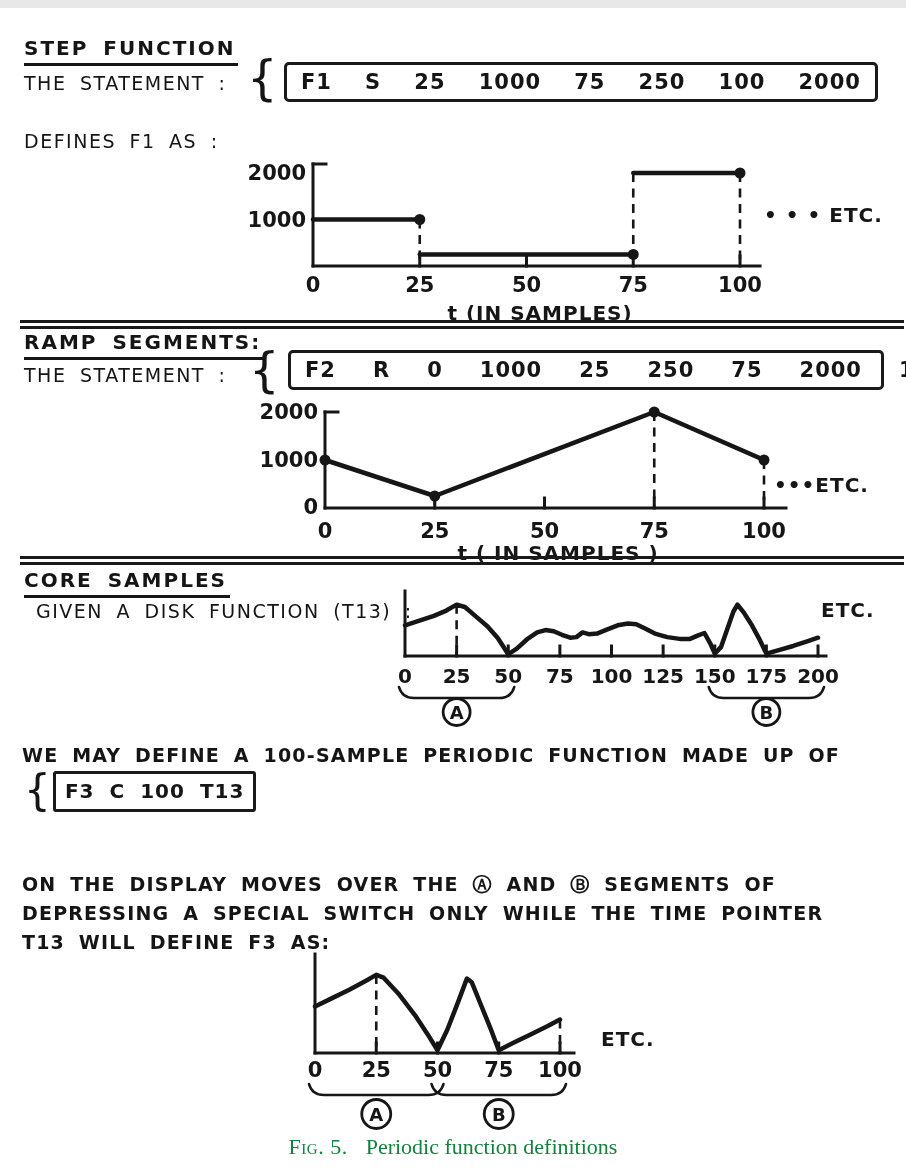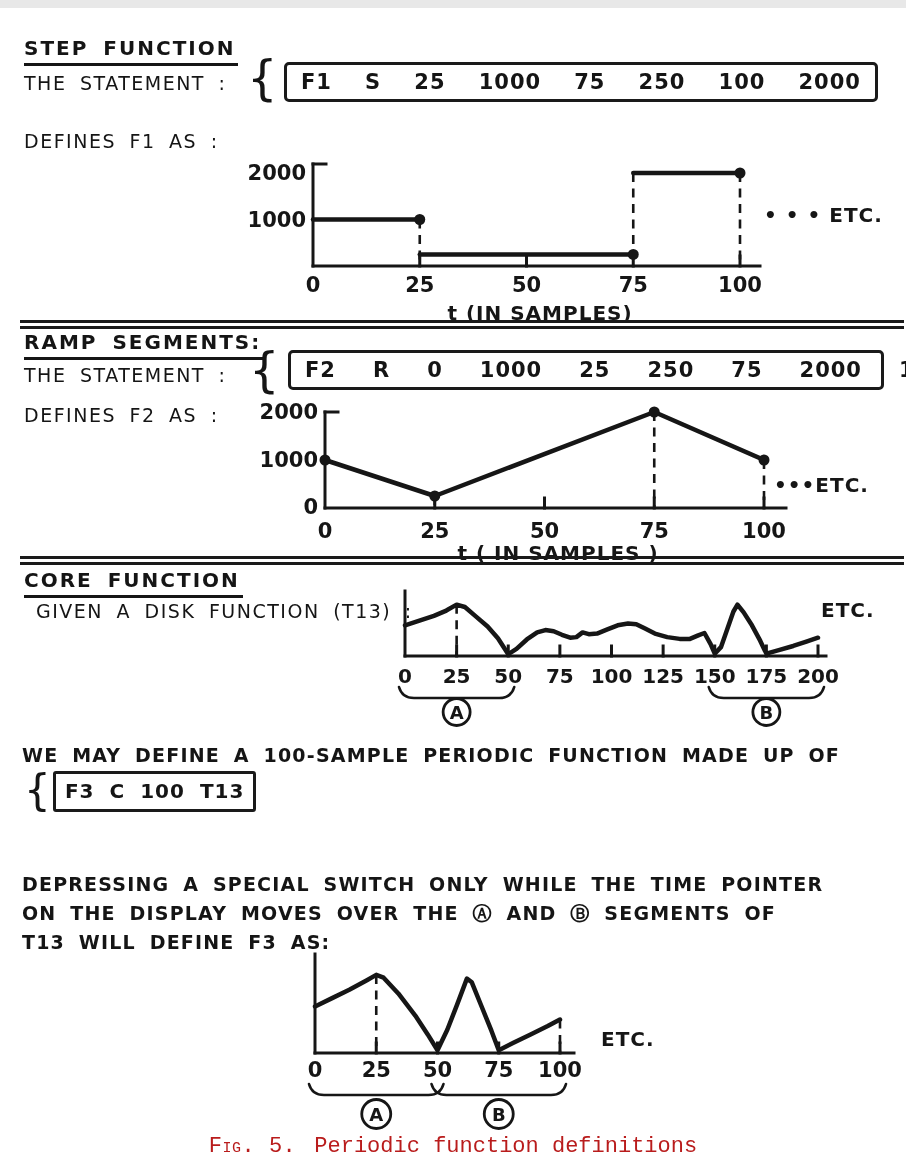--- a/index.html
+++ b/index.html
@@ -28,21 +28,21 @@
     border:3.5px solid #1a1a1a;border-radius:3px;display:inline-flex;align-items:center;
     gap:15px;padding:3px 9px;font-weight:700;font-size:20px;letter-spacing:1px;white-space:nowrap;justify-content:flex-end;
   }
   .para{font-weight:700;font-size:19px;letter-spacing:1.2px;word-spacing:6px;line-height:29px;white-space:nowrap;}
   .para .row{display:flex;align-items:center;}
   .rule{
     border-top:3px solid #1a1a1a;border-bottom:3px solid #1a1a1a;height:3px;
   }
   .caption{
     width:100%;text-align:center;
-    font-family:Liberation Mono, monospace;font-size:22px;color:#b91c1c;
+    font-family:Liberation Serif, serif;font-size:22px;color:#15803d;
   }
   .caption .fig{font-variant:small-caps;letter-spacing:0.5px;margin-right:18px;}
   svg{display:block;overflow:visible;}
   svg text{font-family:"DejaVu Sans","Liberation Sans",sans-serif;font-weight:700;fill:#161616;}
   .ax{stroke:#161616;stroke-width:3;stroke-linecap:square;}
   .curve{stroke:#161616;stroke-width:4.5;fill:none;stroke-linejoin:round;stroke-linecap:round;}
   .dash{stroke:#161616;stroke-width:2.6;stroke-dasharray:9 6.5;}
   .dot{fill:#161616;}
   .br{stroke:#161616;stroke-width:2.6;fill:none;stroke-linecap:round;}
   .ring{stroke:#161616;stroke-width:2.8;fill:none;}
@@ -104,21 +104,20 @@
       <span>R</span>
       <span>0</span>
       <span>1000</span>
       <span>25</span>
       <span>250</span>
       <span>75</span>
       <span>2000</span>
       <span>100</span>
       <span>1000</span>
     </div>
-  <div class="abs lbl" style="left:24px;top:396px;">DEFINES F2 AS :</div>
   <svg class="abs" style="left:228px;top:384px;" width="678" height="170" viewBox="0 0 678 170">
       <line x1="97" y1="116" x2="558" y2="116" class="ax"></line>
       <line x1="97" y1="20" x2="97" y2="116" class="ax"></line>
       <line x1="97" y1="20" x2="110" y2="20" class="ax"></line>
       <text x="97" y="146" text-anchor="middle" font-size="21">0</text>
       <line x1="206.75" y1="116" x2="206.75" y2="106" class="ax" stroke-width="2.6"></line>
       <text x="206.75" y="146" text-anchor="middle" font-size="21">25</text>
       <line x1="316.5" y1="116" x2="316.5" y2="106" class="ax" stroke-width="2.6"></line>
       <text x="316.5" y="146" text-anchor="middle" font-size="21">50</text>
       <line x1="426.25" y1="116" x2="426.25" y2="106" class="ax" stroke-width="2.6"></line>
@@ -135,21 +134,21 @@
       <circle cx="97" cy="68" r="5.5" class="dot"></circle>
       <circle cx="206.75" cy="104" r="5.5" class="dot"></circle>
       <circle cx="426.25" cy="20" r="5.5" class="dot"></circle>
       <circle cx="536" cy="68" r="5.5" class="dot"></circle>
       <text x="546" y="100" font-size="20" letter-spacing="1">•••ETC.</text>
       <text x="330" y="168" text-anchor="middle" font-size="20" letter-spacing="1">t ( IN SAMPLES )</text>
     </svg>
 
   <div class="abs rule" style="left:20px;top:548px;width:884px;"></div>
 
-  <div class="abs heading" style="left:24px;top:560px;">CORE FUNCTION</div>
+  <div class="abs heading" style="left:24px;top:560px;">CORE SAMPLES</div>
   <div class="abs lbl" style="left:36px;top:592px;">GIVEN A DISK FUNCTION (T13) :</div>
   <svg class="abs" style="left:388px;top:563px;" width="518" height="175" viewBox="0 0 518 175">
       <line x1="17" y1="85" x2="438" y2="85" class="ax"></line>
       <line x1="17" y1="20" x2="17" y2="85" class="ax"></line>
       <text x="17" y="112" text-anchor="middle" font-size="20">0</text>
       <line x1="68.625" y1="85" x2="68.625" y2="75" class="ax" stroke-width="2.6"></line>
       <text x="68.625" y="112" text-anchor="middle" font-size="20">25</text>
       <line x1="120.25" y1="85" x2="120.25" y2="75" class="ax" stroke-width="2.6"></line>
       <text x="120.25" y="112" text-anchor="middle" font-size="20">50</text>
       <line x1="171.875" y1="85" x2="171.875" y2="75" class="ax" stroke-width="2.6"></line>
@@ -182,22 +181,22 @@
       <span class="stmt-box-inline">
           <span>F3</span>
           <span>C</span>
           <span>100</span>
           <span>T13</span>
         </span>
     </div>
   </div>
 
   <div class="abs para" style="left:22px;top:862px;width:882px;">
+    <div>ON THE DISPLAY MOVES OVER THE Ⓐ AND Ⓑ SEGMENTS OF</div>
     <div>DEPRESSING A SPECIAL SWITCH ONLY WHILE THE TIME POINTER</div>
-    <div>ON THE DISPLAY MOVES OVER THE Ⓐ AND Ⓑ SEGMENTS OF</div>
     <div>T13 WILL DEFINE F3 AS:</div>
   </div>
 
   <svg class="abs" style="left:278px;top:938px;" width="430" height="230" viewBox="0 0 430 230">
       <line x1="37" y1="107" x2="296" y2="107" class="ax"></line>
       <line x1="37" y1="8" x2="37" y2="107" class="ax"></line>
       <text x="37" y="131" text-anchor="middle" font-size="21">0</text>
       <line x1="98.25" y1="107" x2="98.25" y2="97" class="ax" stroke-width="2.6"></line>
       <text x="98.25" y="131" text-anchor="middle" font-size="21">25</text>
       <line x1="159.5" y1="107" x2="159.5" y2="97" class="ax" stroke-width="2.6"></line>

